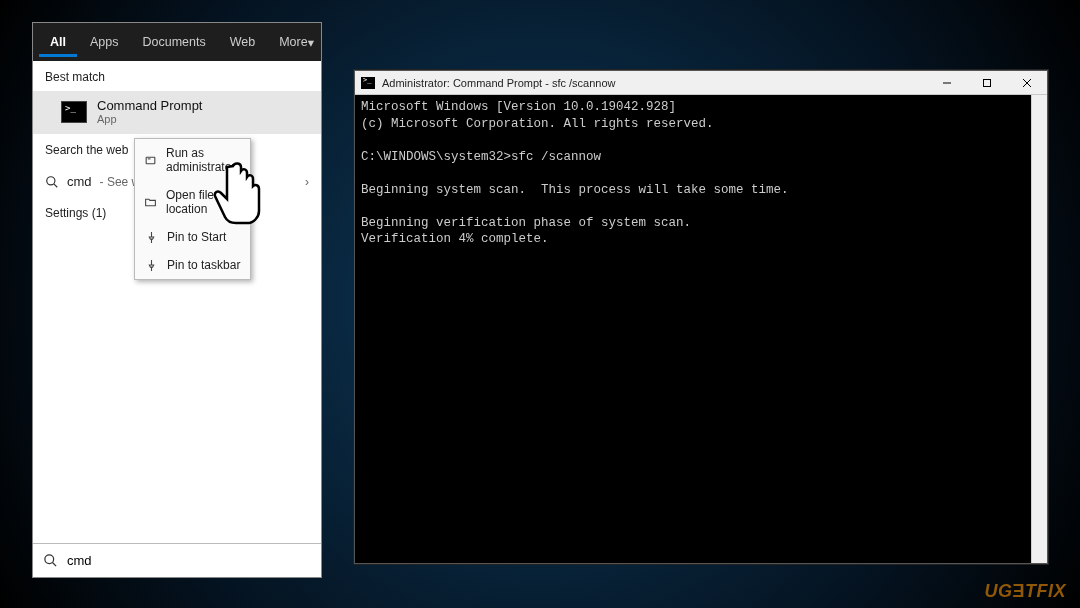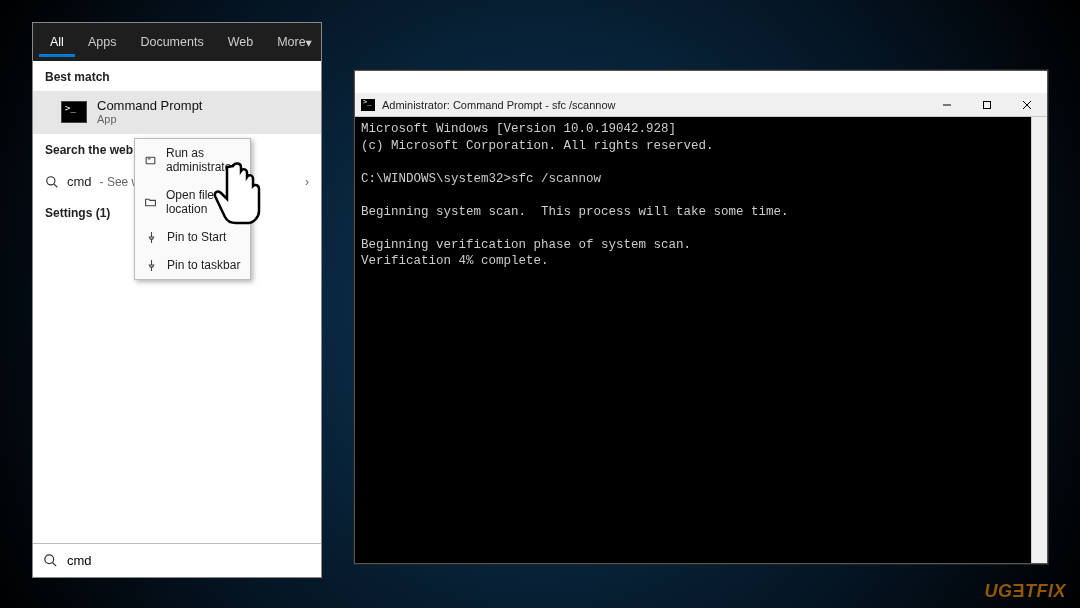--- a/index.html
+++ b/index.html
@@ -11,23 +11,23 @@
   
   .search-panel {
     position: absolute; left: 32px; top: 22px; width: 290px; height: 556px;
     background: #fff; border: 1px solid #888; display: flex; flex-direction: column;
   }
   .tabs {
     background: #1e1e1e; display: flex; align-items: center; height: 38px; padding: 0 6px;
     color: #ccc; font-size: 12.5px; gap: 2px;
   }
   .tab { padding: 8px 11px; cursor: pointer; }
-  .tab.active { color: #fff; border-bottom: 3px solid #0078d4; padding-bottom: 5px; }
+  .tab.active { color: #fff; border-bottom: 3px solid #0078d4; padding-bottom: 5px; font-weight: bold; }
   .tab-more { display: flex; align-items: center; gap: 0; }
-  .section-label { font-size: 12px; font-weight: 700; padding: 9px 12px 7px; color: #222; }
+  .section-label { font-size: 12px; font-weight: 400; padding: 9px 12px 7px; color: #222; }
   .best-match-item {
     display: flex; align-items: center; gap: 10px; padding: 7px 28px 9px; background: #e6e6e6;
     cursor: pointer;
   }
   .cmd-icon {
     width: 26px; height: 22px; background: #000; border: 1px solid #444; position: relative;
   }
   .cmd-icon::after { content: ">_"; color: #fff; font-family: monospace; font-size: 9px; position: absolute; top: 1px; left: 3px; }
   .bm-title { font-size: 13px; color: #111; }
   .bm-sub { font-size: 11px; color: #666; }
@@ -59,21 +59,21 @@
     position: absolute; left: 207px; top: 159px; width: 60px; height: 70px; z-index: 40;
   }
   
   .terminal {
     position: absolute; left: 354px; top: 70px; width: 694px; height: 494px;
     background: #fff; border: 1px solid #555; display: flex; flex-direction: column;
     box-shadow: 0 0 0 1px #222;
   }
   .titlebar {
     height: 24px; background: #f0f0f0; display: flex; align-items: center;
-    border-bottom: 1px solid #c8c8c8; font-size: 11px; margin-top: 22px;
+    border-bottom: 1px solid #c8c8c8; font-size: 11px;
   }
   .tb-icon { width: 14px; height: 12px; background: #000; margin: 0 7px 0 6px; position: relative; }
   .tb-icon::after { content: ">_"; color:#fff; font-family: monospace; font-size:7px; position:absolute; left:2px; top:-1px; }
   .tb-title { flex: 1; color: #222; }
   .win-btns { display: flex; }
   .win-btn { width: 40px; height: 24px; display:flex; align-items:center; justify-content:center; cursor:pointer; }
   .term-body {
     flex:1; background:#000; color:#ccc; font-family:"Consolas","Courier New",monospace;
     font-size:12.5px; padding:4px 6px; white-space:pre; overflow:hidden; line-height:1.32;
   }

